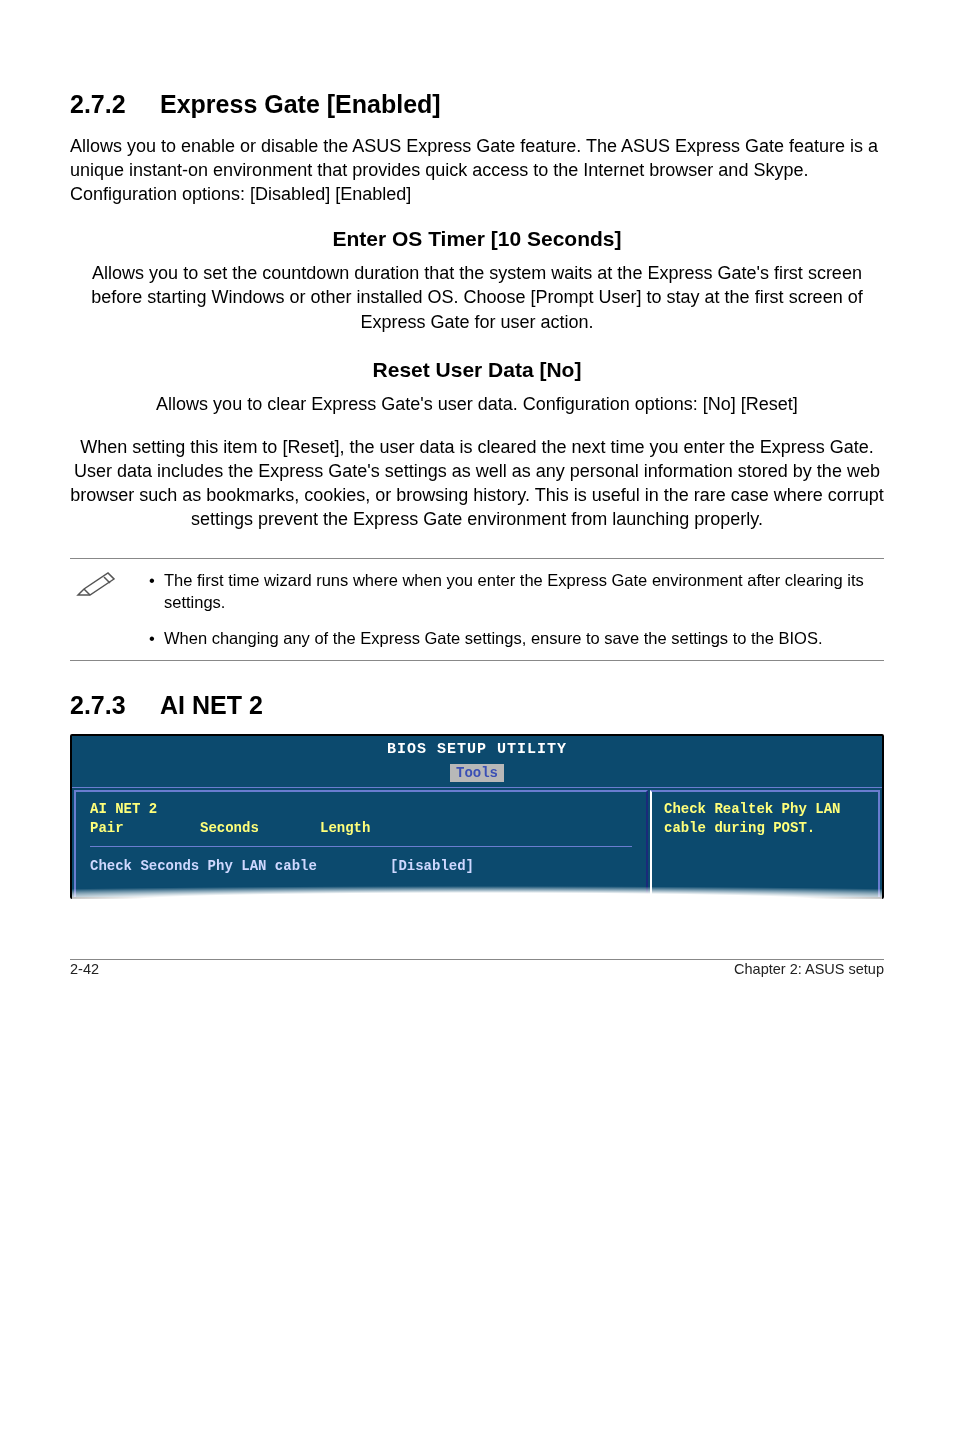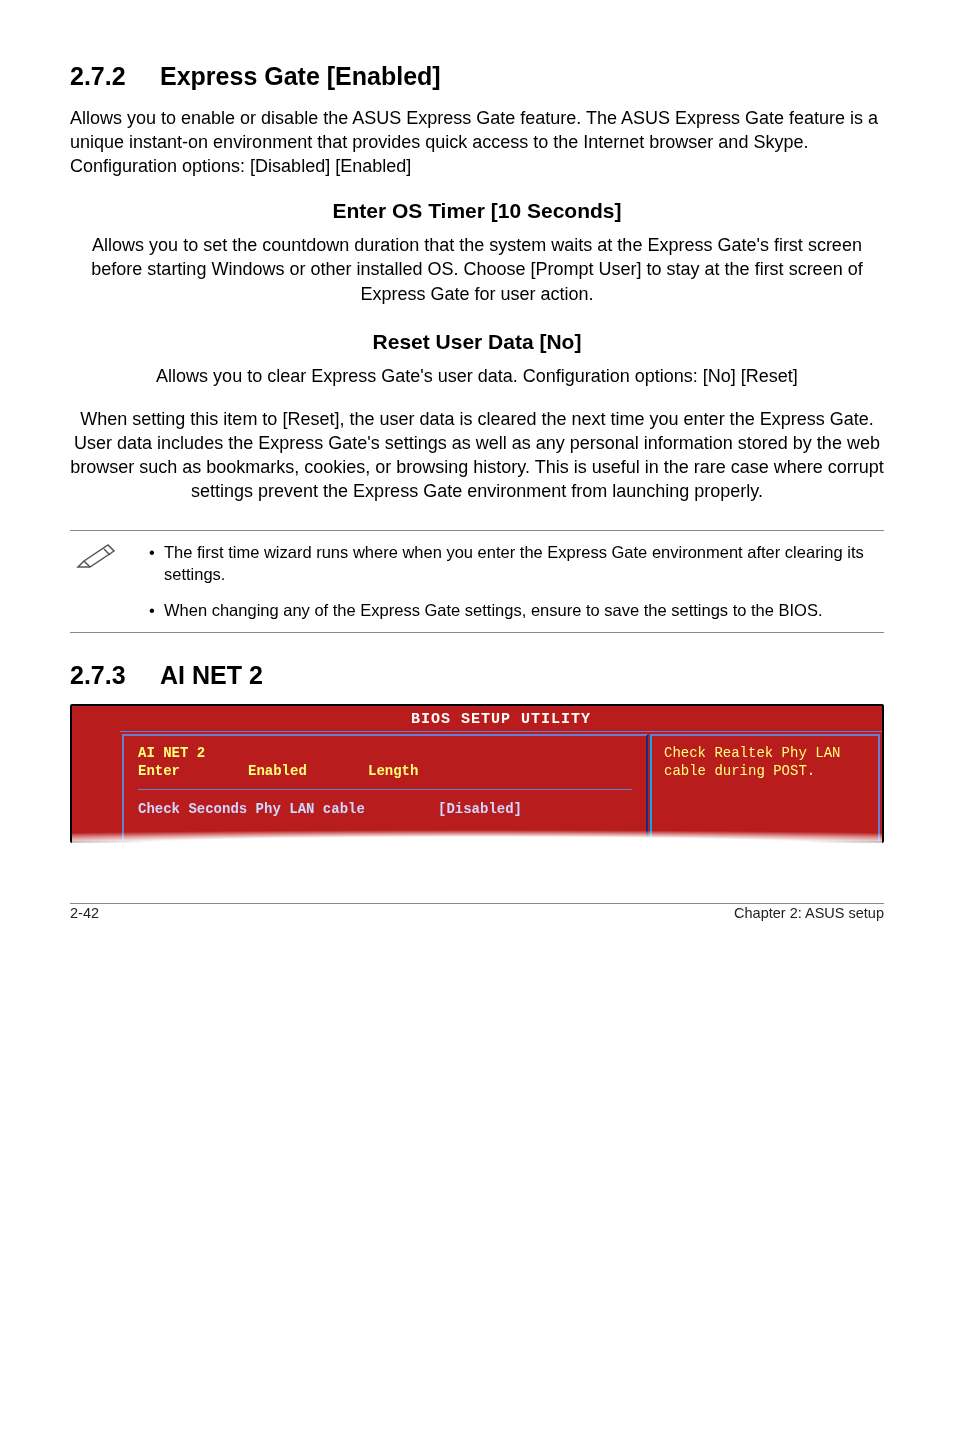--- a/index.html
+++ b/index.html
@@ -9,38 +9,38 @@
     color: #000;
     width: 954px;
     margin: 0 auto;
     padding: 60px 70px 40px 70px;
     font-size: 18px;
     line-height: 1.35;
   }
   .h2 { font-size: 25px; font-weight: bold; margin-bottom: 12px; }
   .h3 { font-size: 21px; font-weight: bold; margin-bottom: 8px; }
   .para { margin-bottom: 18px; }
-  .section { margin-bottom: 26px; }
+  .section { margin-bottom: 26px; margin-top: 28px; }
   .subsection { margin-bottom: 22px; text-align: center; }
   .sec-num { display: inline-block; width: 90px; }
   .note-box { border-top: 1px solid #888; border-bottom: 1px solid #888; padding: 10px 0 10px 0; margin-bottom: 26px; display: flex; flex-direction: column; gap: 14px; }
   .note-row { display: flex; align-items: flex-start; gap: 20px; font-size: 16.5px; }
   .note-icon { width: 50px; flex-shrink: 0; padding-left: 4px; }
   .note-icon svg { width: 44px; height: 30px; }
   .note-text { flex: 1; padding-right: 10px; display: flex; }
   .note-bullet { width: 24px; flex-shrink: 0; text-align: center; }
   .note-content { flex: 1; }
-  .bios-box { background: #b91c1c; border: 2px solid #000; border-radius: 2px; overflow: hidden; margin-bottom: 24px; position: relative; padding-left: 48px; }
+  .bios-box { background: #0c4a6e; border: 2px solid #000; border-radius: 2px; overflow: hidden; margin-bottom: 24px; position: relative; }
   .bios-title { text-align: center; color: #fff; font-family: "Courier New", monospace; font-weight: bold; font-size: 15px; padding-top: 4px; letter-spacing: 1px; }
   .bios-tab { display: inline-block; background: #b8b8b8; color: #3a4fb5; font-family: "Courier New", monospace; font-weight: bold; font-size: 14px; padding: 0 6px; margin-left: 0; }
   .bios-tab-row { text-align: center; margin-top: -2px; margin-bottom: 4px; }
   .bios-body { display: flex; border-top: 1px solid #6a7dd0; padding: 0; }
   .bios-left { flex: 1; border: 2px solid #6a7dd0; border-right: 2px solid #1a2a7a; border-bottom: none; margin: 2px 0 0 2px; padding: 8px 14px 22px 14px; font-family: "Courier New", monospace; font-size: 14px; color: #cfd8ff; font-weight: bold; position: relative; }
   .bios-left::after { content:""; position:absolute; bottom:-6px; left:-2px; right:-2px; height:10px; background: radial-gradient(ellipse at center, rgba(255,255,255,0) 0%, rgba(255,255,255,0) 70%); }
-  .bios-right { width: 230px; border: 2px solid #6a7dd0; border-left: 2px solid #0ea5e9; border-bottom: none; margin: 2px 2px 0 2px; padding: 8px 12px 22px 12px; font-family: "Courier New", monospace; font-size: 14px; color: #ffff7a; font-weight: normal; }
+  .bios-right { width: 230px; border: 2px solid #6a7dd0; border-left: 2px solid #ffffff; border-bottom: none; margin: 2px 2px 0 2px; padding: 8px 12px 22px 12px; font-family: "Courier New", monospace; font-size: 14px; color: #ffff7a; font-weight: bold; }
   .bios-head-row { display: flex; color: #ffff7a; margin-bottom: 6px; }
   .bios-head-row span:nth-child(1) { width: 110px; }
   .bios-head-row span:nth-child(2) { width: 120px; }
   .bios-head-row span:nth-child(3) { width: 120px; }
   .bios-hr { border: none; border-top: 1px solid #6a7dd0; margin: 8px 0 10px 0; }
   .bios-sel-row { color: #cfd8ff; display: flex; }
   .bios-sel-label { width: 300px; }
   .bios-wrapper { position: relative; }
   .bios-fade { position: absolute; bottom: -1px; left: 2px; right: 2px; height: 20px; background: radial-gradient(ellipse 120% 100% at 50% 100%, #fff 0%, #fff 35%, rgba(255,255,255,0) 70%); pointer-events:none; }
   .footer { display: flex; justify-content: space-between; font-size: 14.5px; color: #222; border-top: 1px solid #888; margin-top: 60px; }
@@ -92,25 +92,28 @@
 </div>
 
 <div class="section">
   <div class="h2">
     <span class="sec-num">2.7.3</span><span>AI NET 2</span>
   </div>
 
   <div class="bios-wrapper">
     <div class="bios-box">
       <div class="bios-title">BIOS SETUP UTILITY</div>
+      <div class="bios-tab-row">
+        <span class="bios-tab">Tools</span>
+      </div>
       <div class="bios-body">
         <div class="bios-left">
           <div class="bios-head-row">
-            <span><span>AI NET 2</span><br><span>Enter</span></span>
-            <span><br><span>Enabled</span></span>
+            <span><span>AI NET 2</span><br><span>Pair</span></span>
+            <span><br><span>Seconds</span></span>
             <span><br><span>Length</span></span>
           </div>
           <hr class="bios-hr">
           <div class="bios-sel-row">
             <span class="bios-sel-label">Check Seconds Phy LAN cable</span>
             <span>[Disabled]</span>
           </div>
         </div>
         <div class="bios-right">
           <span>Check Realtek Phy LAN cable during POST.</span>

